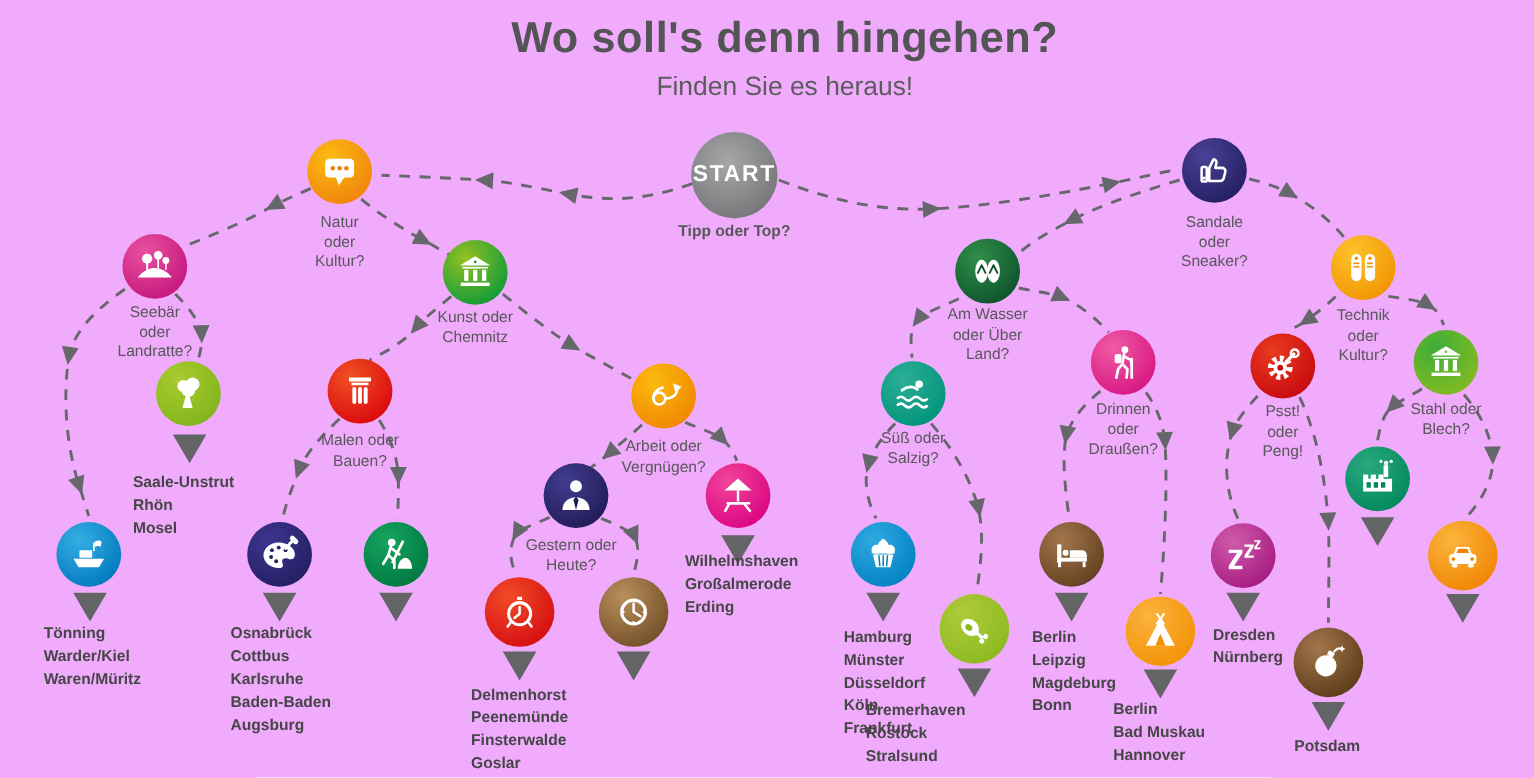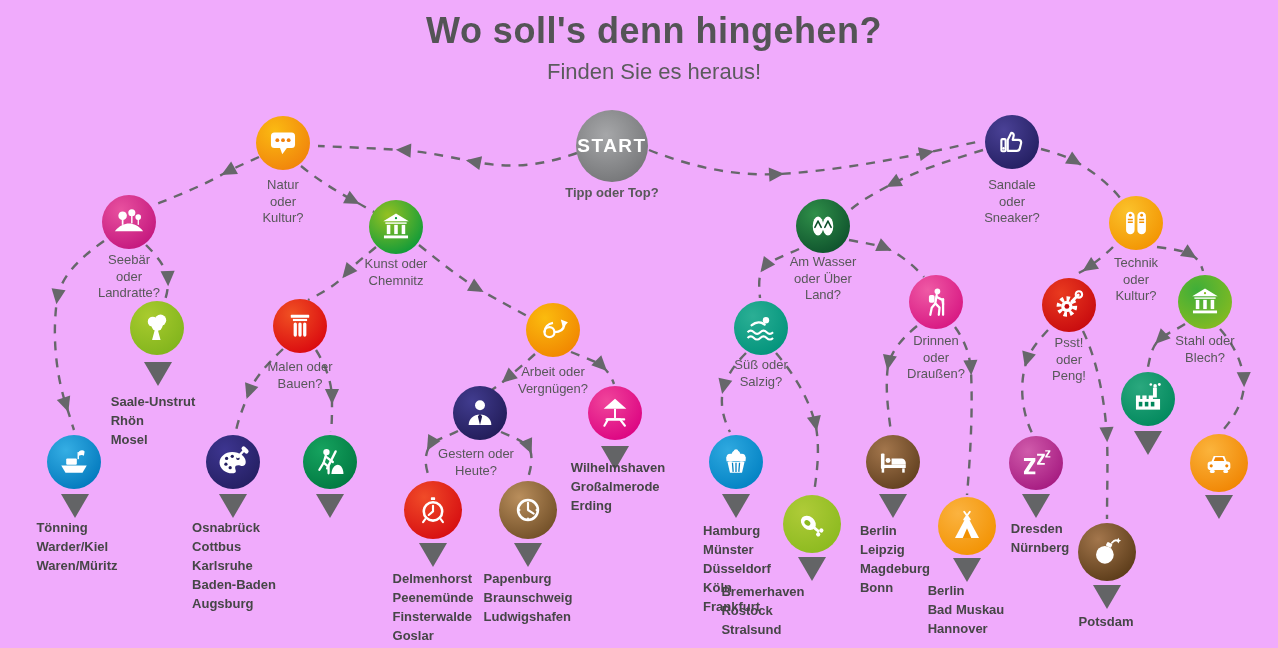--- a/index.html
+++ b/index.html
@@ -360,23 +360,20 @@
         <g stroke="#fff" stroke-width="3" stroke-linecap="round">
           <path d="M24 24V14M24 24l8 5"></path>
         </g>
         <g fill="#fff">
           <circle cx="24" cy="36" r="1.4"></circle>
           <circle cx="12" cy="24" r="1.4"></circle>
           <circle cx="36" cy="24" r="1.4"></circle>
         </g>
       </svg>
   </div>
-  <div class="list" style="left:528px;top:569px">Papenburg
-Braunschweig
-Ludwigshafen</div>
 
   <div class="node" style="left: 736px; top: 462px; --c1: #2fa9e0; --c2: #0080c2;">
     <svg class="ic" viewBox="0 0 48 48">
         <g fill="#fff">
           <circle cx="24" cy="9" r="3"></circle>
           <circle cx="16" cy="18" r="5.5"></circle>
           <circle cx="24" cy="14" r="6.5"></circle>
           <circle cx="32" cy="18" r="5.5"></circle>
           <rect x="10.5" y="17" width="27" height="6"></rect>
           <path d="M12 24h24l-3.5 15h-17z"></path>

